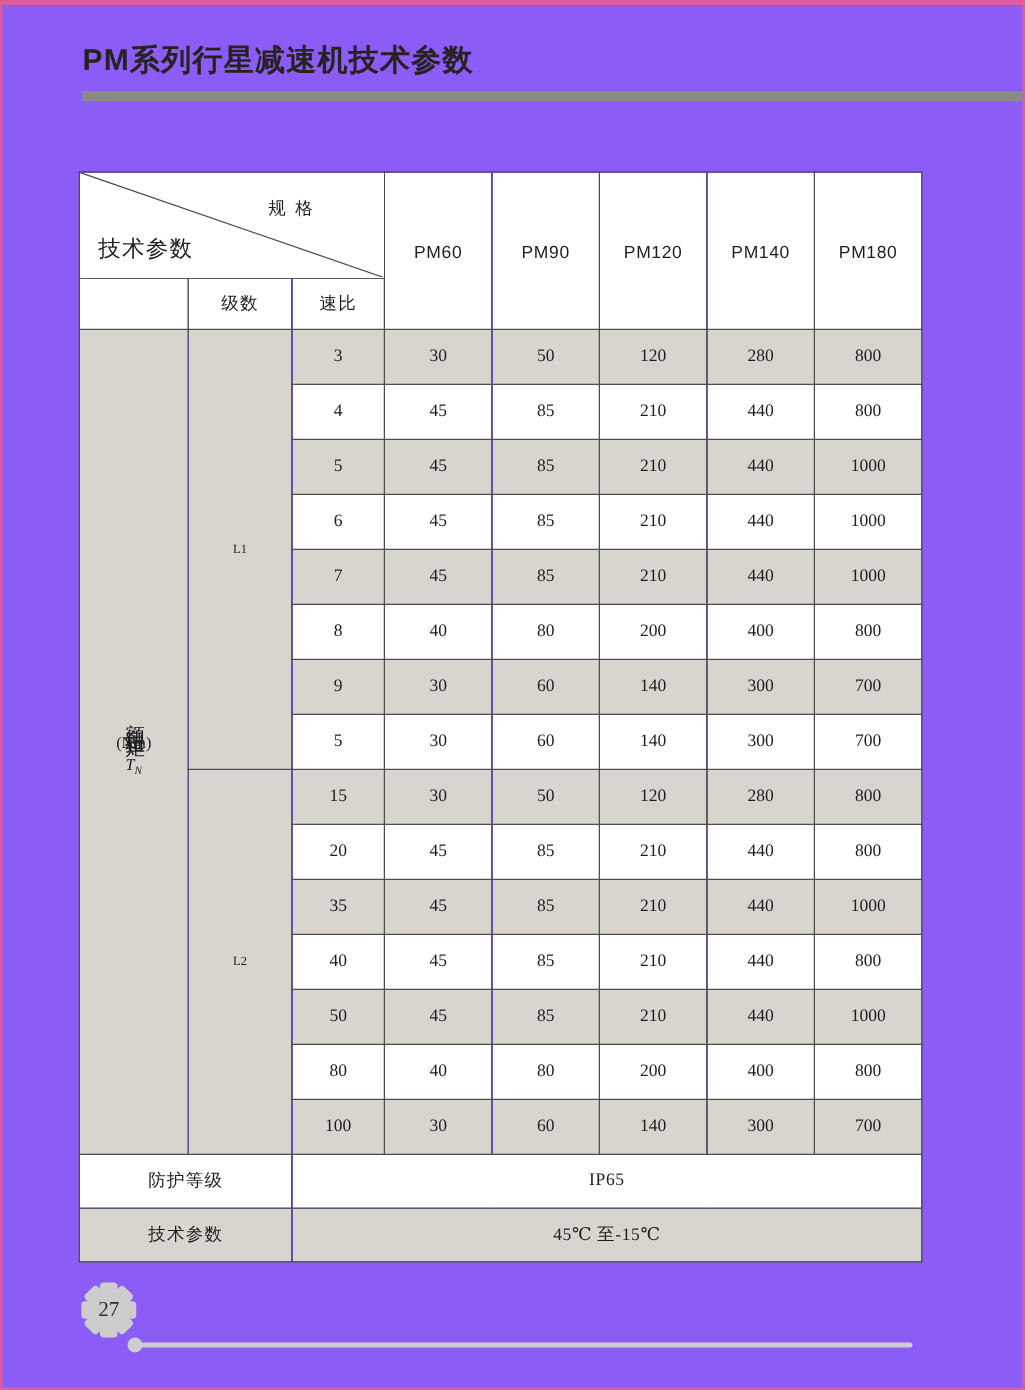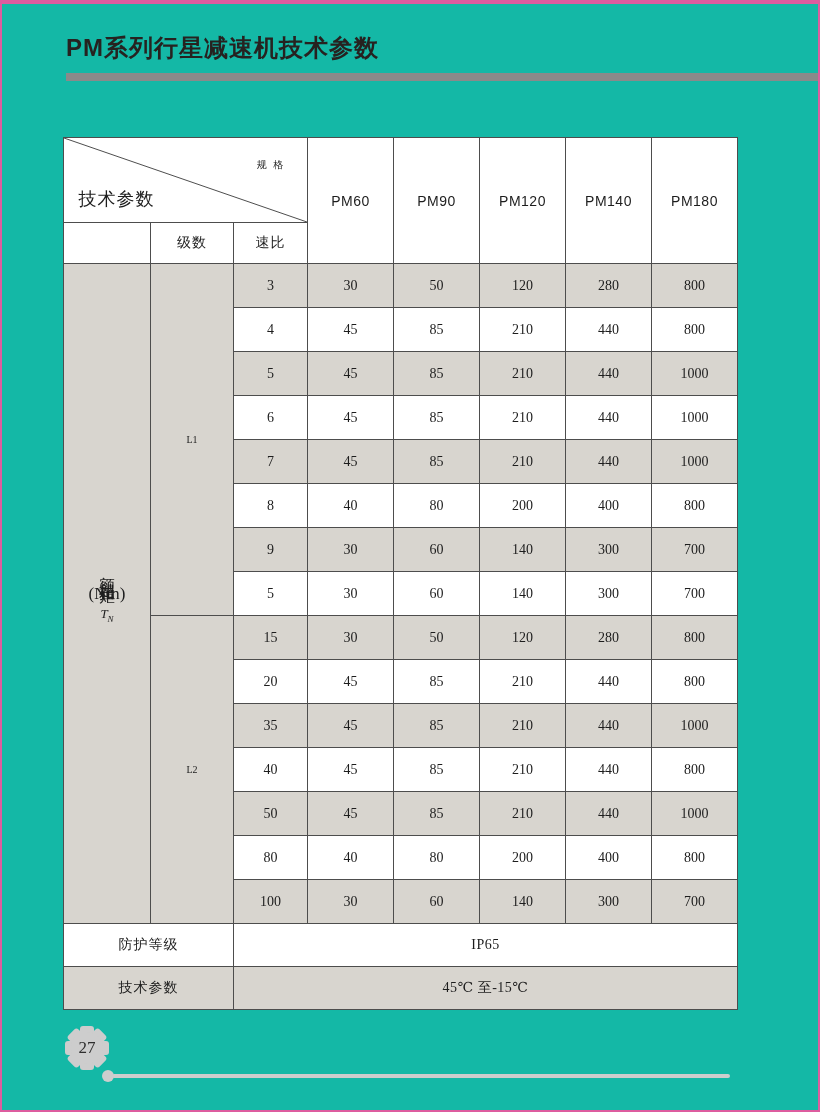--- a/index.html
+++ b/index.html
@@ -1,21 +1,21 @@
 <!DOCTYPE html>
 <html style="--accent: #DD5C9F; --bar-gray: #8A8A8A; --shade: #D8D5CF; --line: #4D4D4D; --footer-gray: #CDCDCD;"><head>
 <meta charset="utf-8">
 <style>
   * { margin: 0; padding: 0; box-sizing: border-box; }
   html, body { background: #fff; }
   .page {
     position: relative;
     width: 820px;
     height: 1112px;
-    background: #14b8a6;
+    background: #8b5cf6;
     border: 2px solid var(--accent, #DD5C9F);
     border-top-width: 4px;
     overflow: hidden;
     font-family: "Liberation Serif", "DejaVu Serif", serif;
     color: #222;
   }
   .page-title {
     position: absolute;
     left: 64px;
     top: 28px;
@@ -58,35 +58,35 @@
   .spec-table tbody tr.spec-row { height: 43px; }
   .model-cell {
     font-family: "Liberation Sans", "DejaVu Sans", sans-serif;
     font-size: 15px;
     letter-spacing: 0.5px;
   }
   .hdr-label { font-size: 15px; letter-spacing: 1px; }
   
   .diag { position: relative; padding: 0; }
   .diag svg { position: absolute; left: 0; top: 0; width: 100%; height: 100%; display: block; }
-  .corner-tr { position: absolute; left: 62%; top: 24%; font-size: 10px; letter-spacing: 2px; margin-left: 42px; }
+  .corner-tr { position: absolute; left: 62%; top: 24%; font-size: 14px; letter-spacing: 2px; }
   .corner-bl { position: absolute; left: 6%; top: 58%; font-size: 18px; letter-spacing: 1px; }
   
   tr.shaded td { background: var(--shade, #D8D5CF); }
   td.stage-cell { background: var(--shade, #D8D5CF); font-size: 10px; }
   td.torque-cell { background: #fff; }
   .torque-cell .vert {
     writing-mode: vertical-rl;
     text-orientation: upright;
     margin: 0 auto;
     font-size: 16px;
     letter-spacing: 4px;
     line-height: 1;
   }
-  .torque-cell .unit { font-size: 17px; margin-top: 4px; }
+  .torque-cell .unit { font-size: 13px; margin-top: 4px; }
   .torque-cell .sym { font-size: 13px; margin-top: 2px; font-style: italic; }
   .torque-cell .sym sub { font-size: 9px; }
   tr.spec-row td { font-size: 14px; letter-spacing: 1px; }
   tr.spec-row td.spec-value { letter-spacing: 0.5px; margin-top: 33px; }
   
   .gear-wrap { position: absolute; left: 61px; top: 1020px; width: 48px; height: 48px; }
   .gear-wrap svg { width: 48px; height: 48px; display: block; }
   .gear-wrap svg rect, .gear-wrap svg circle { fill: var(--footer-gray, #CFCFCF); }
   .gear-num {
     position: absolute; left: 0; top: 0; width: 48px; height: 48px;

